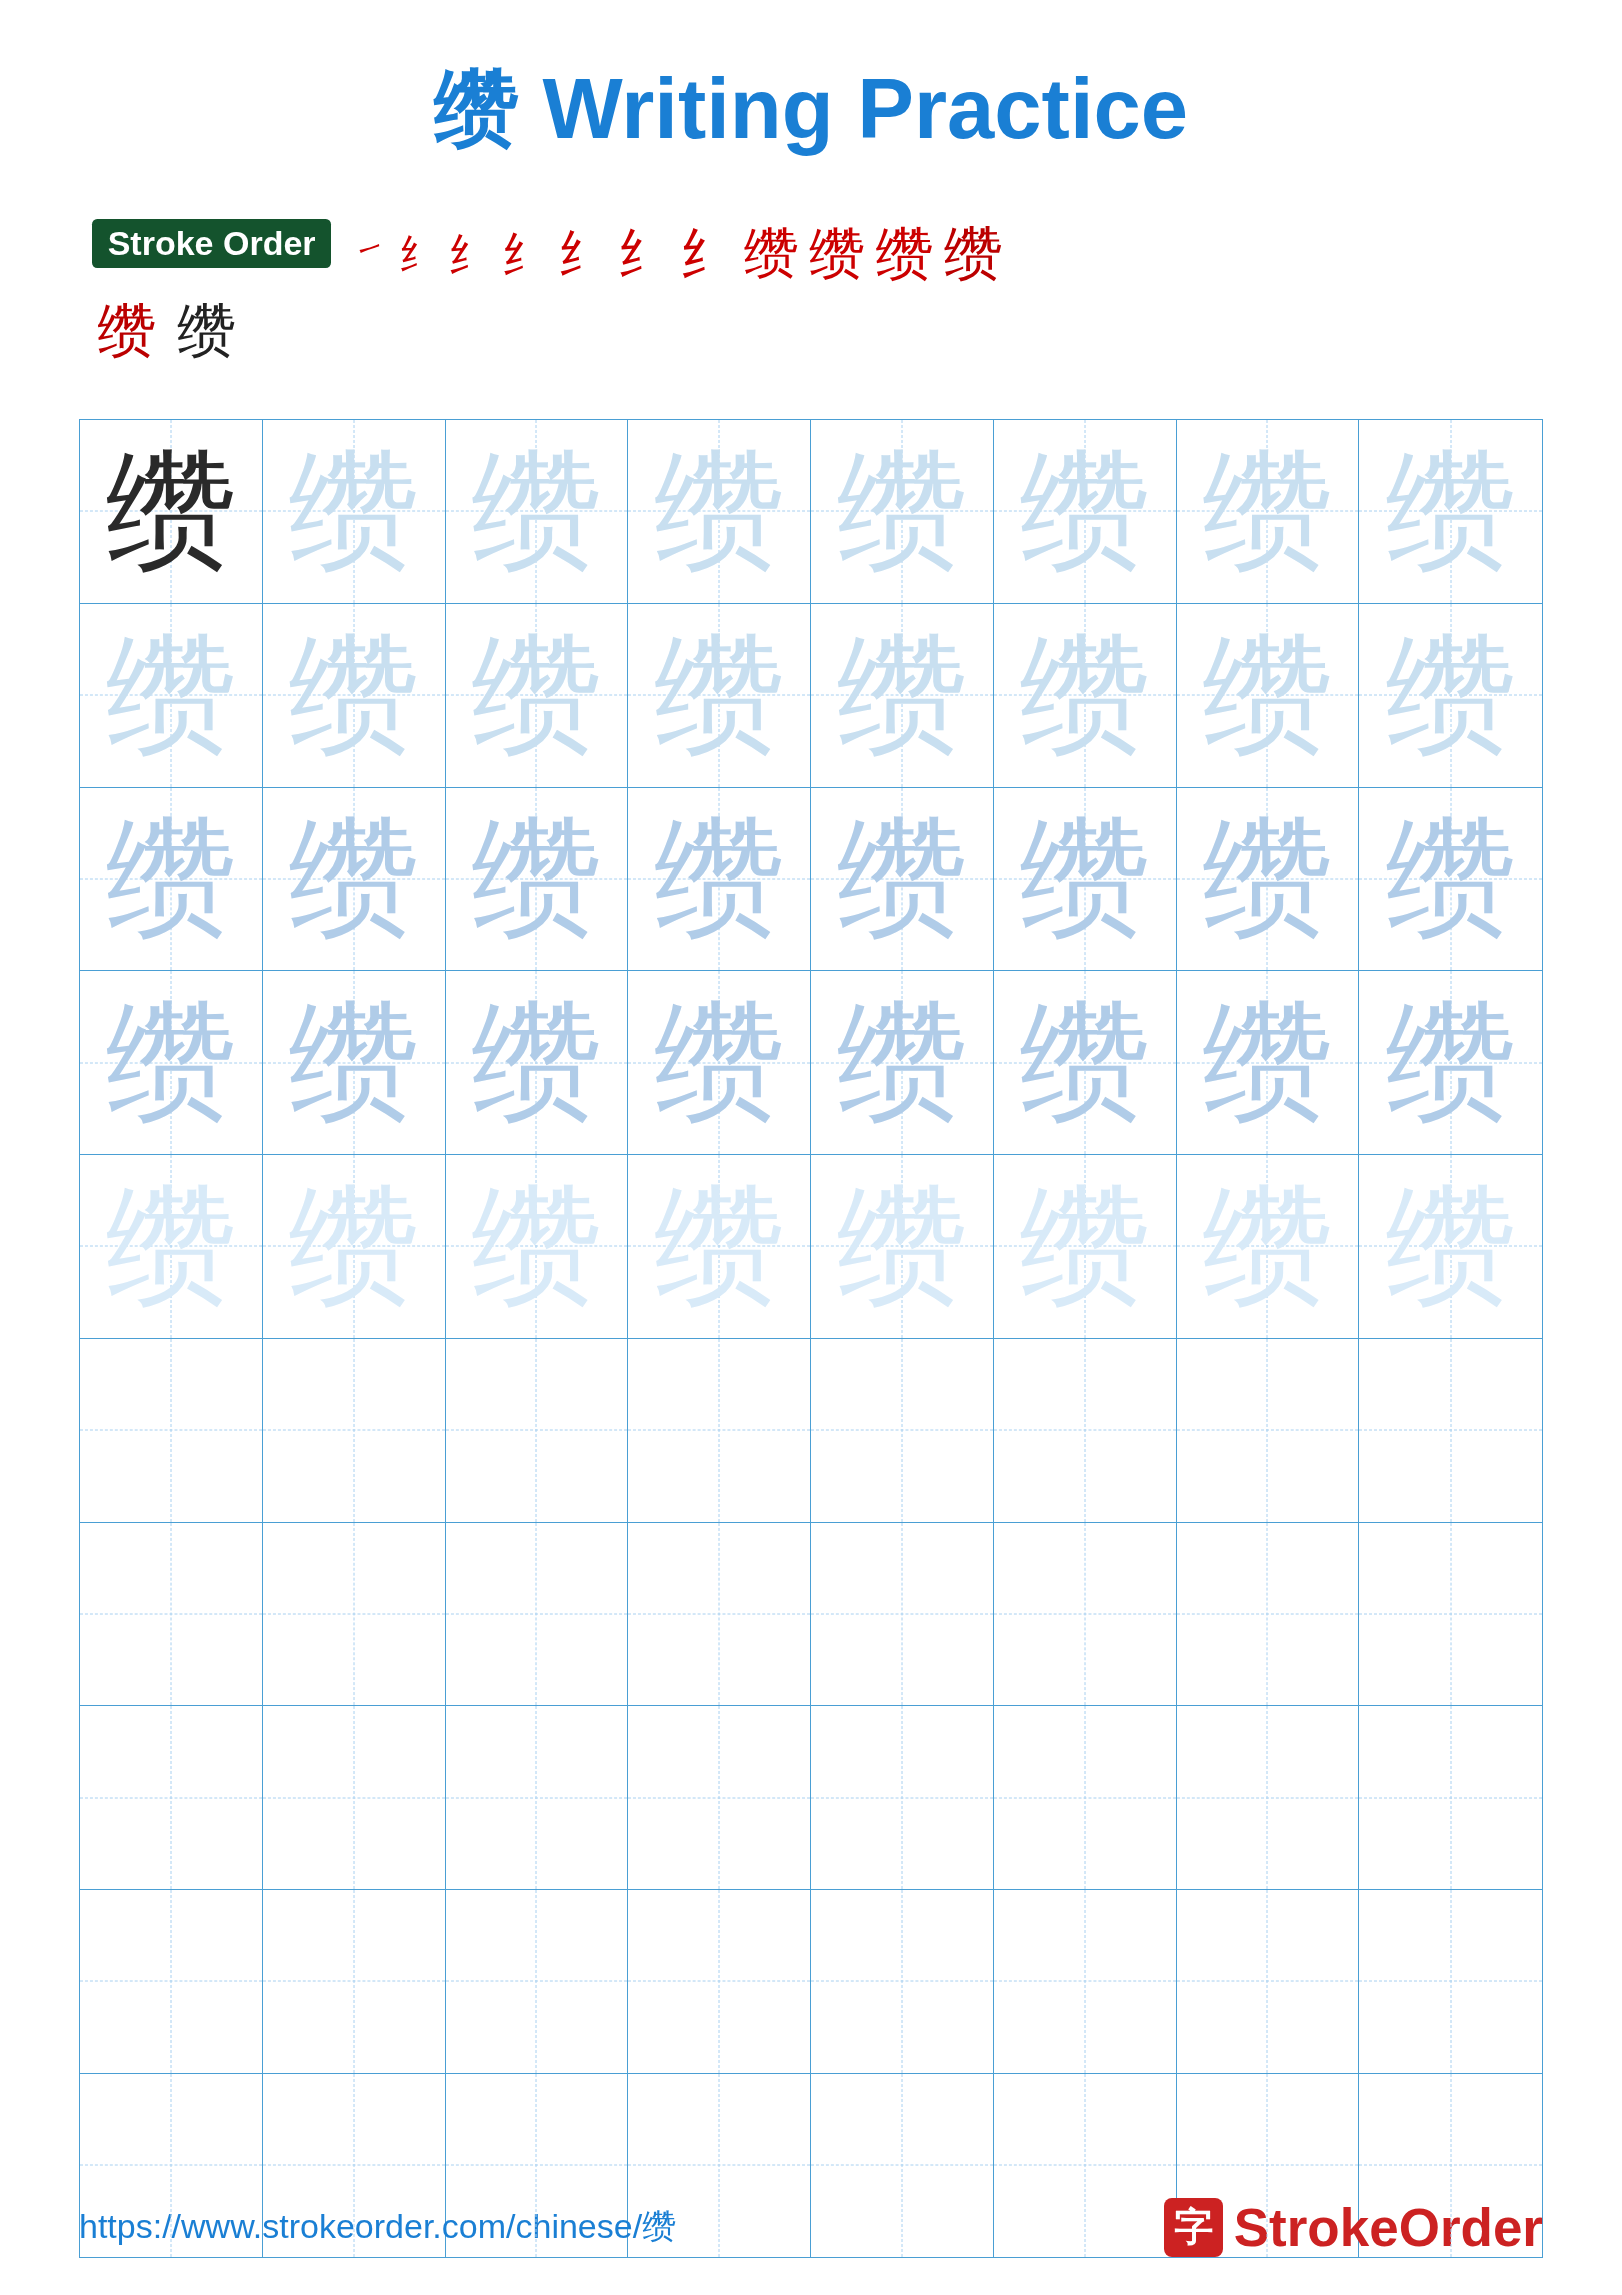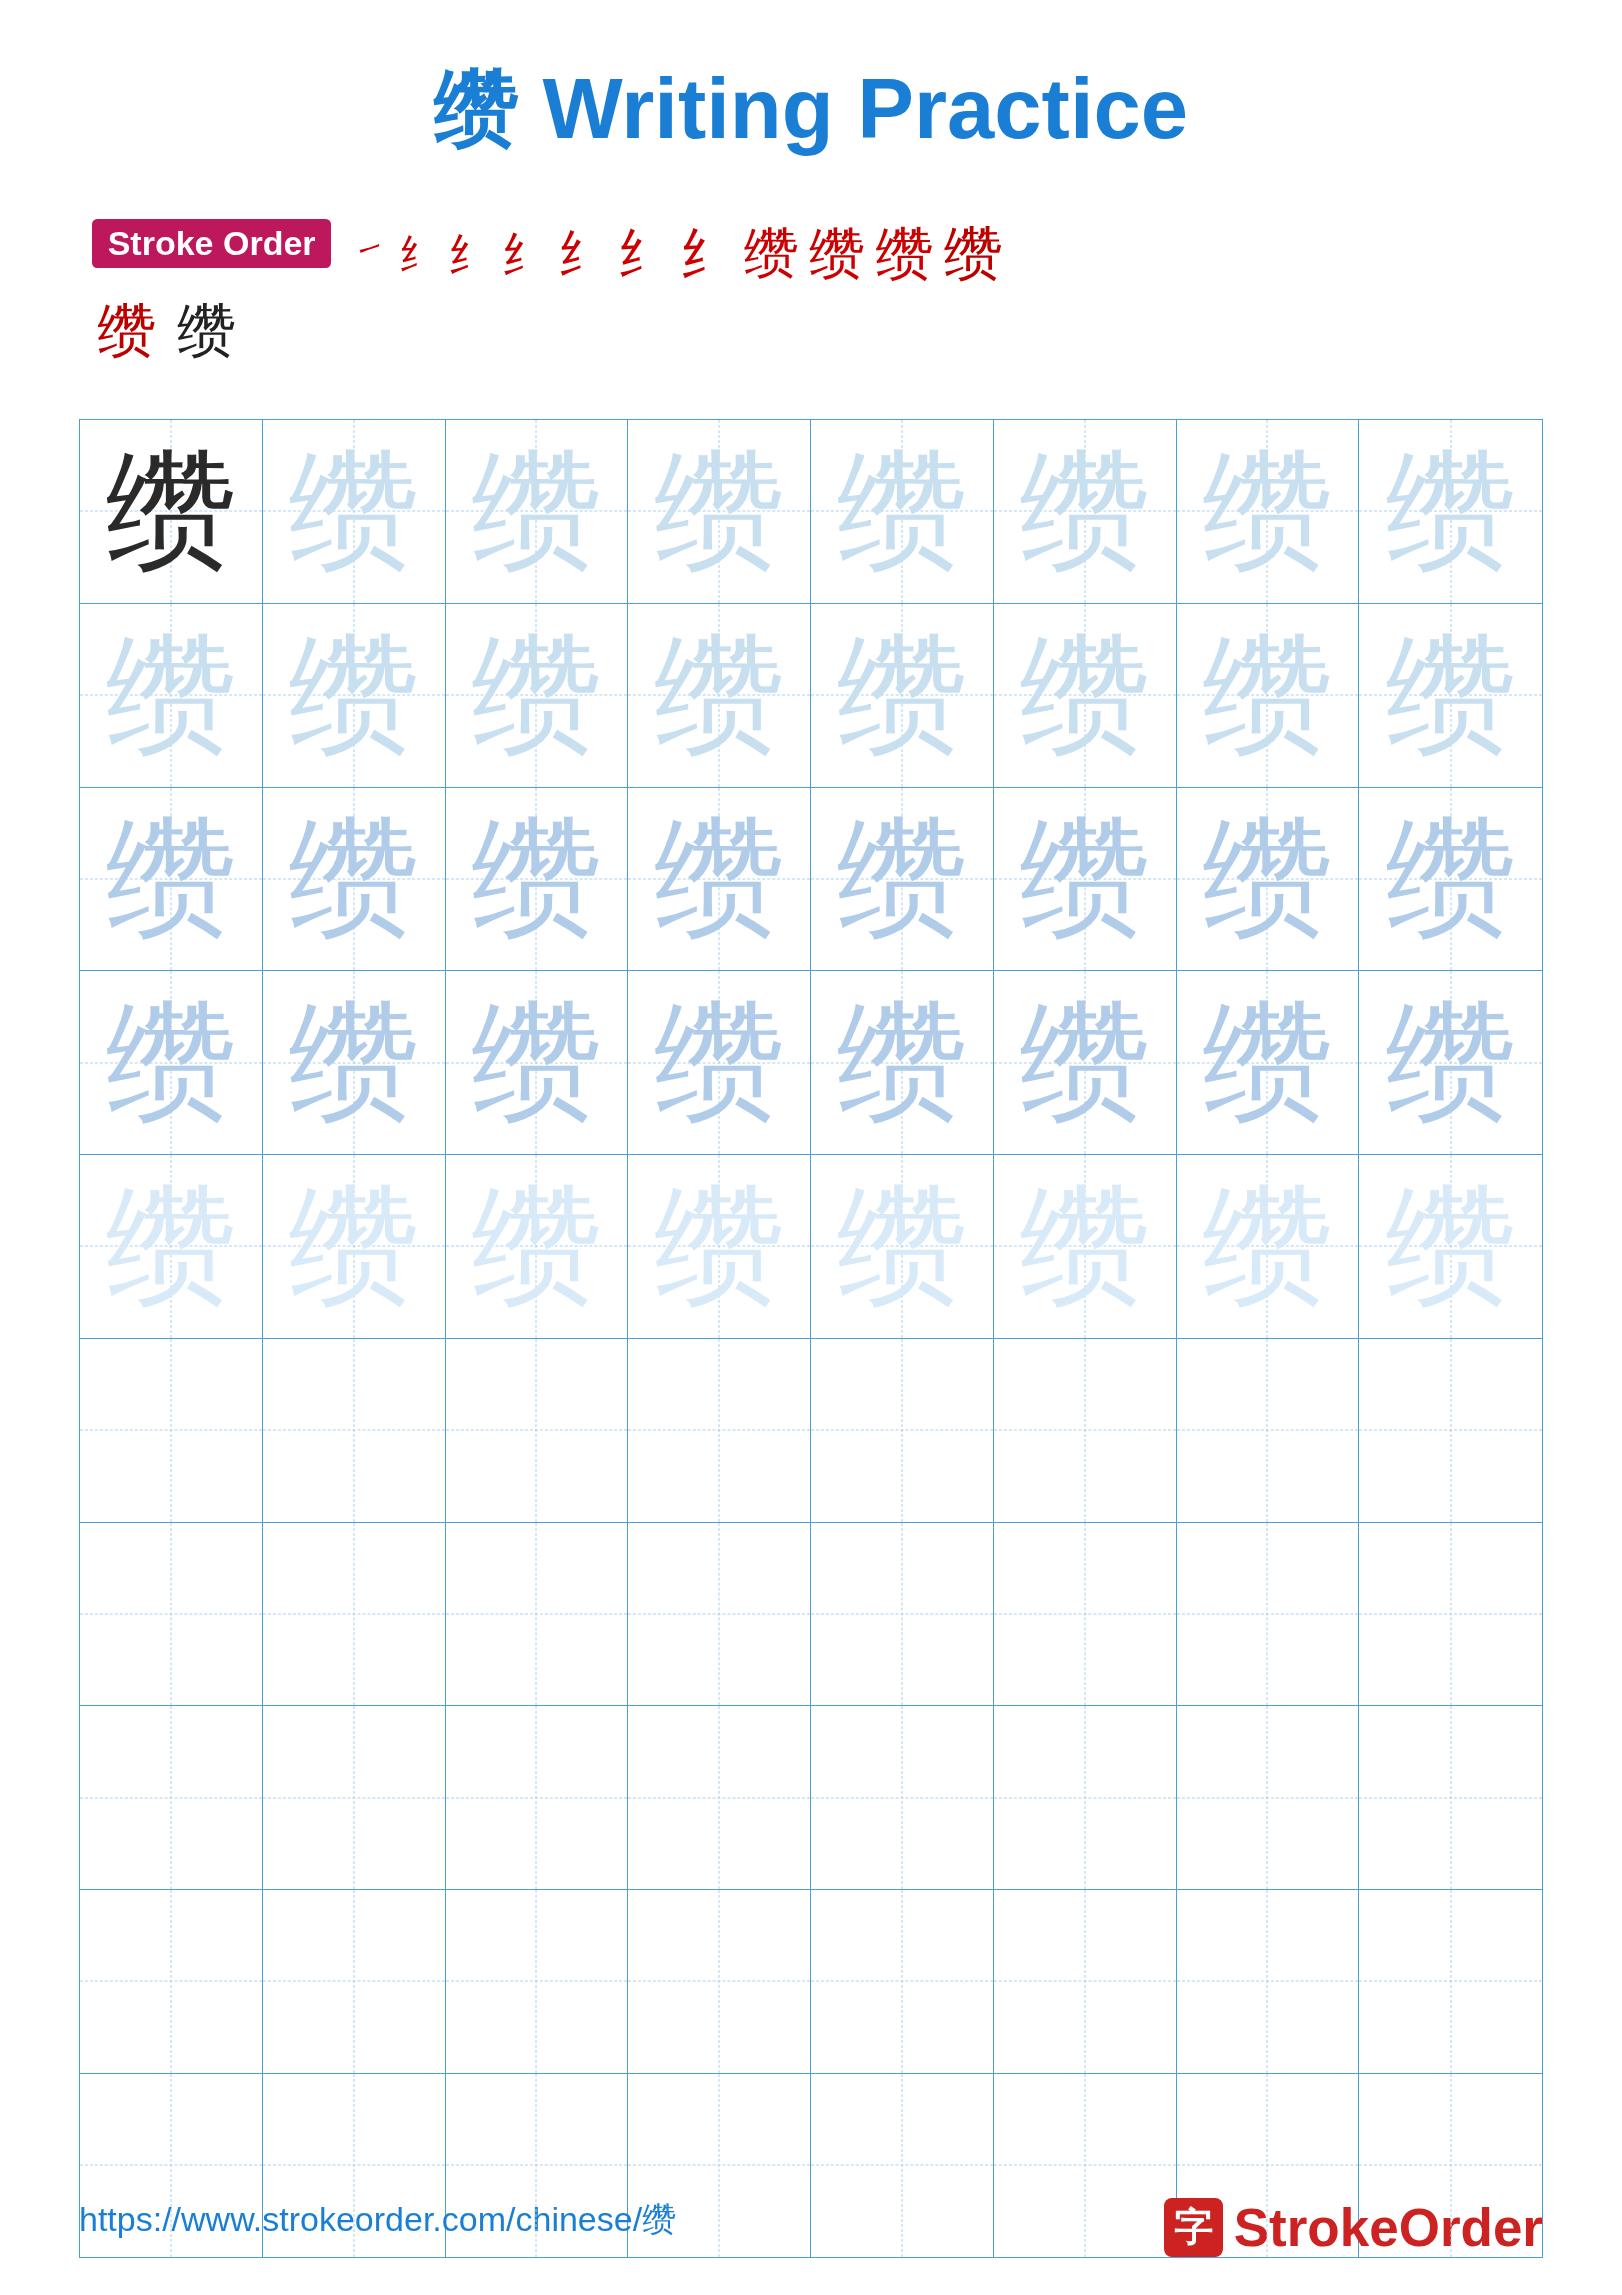--- a/index.html
+++ b/index.html
@@ -32,21 +32,21 @@
     .stroke-order-row {
       display: flex;
       align-items: flex-start;
       flex-wrap: wrap;
       width: 100%;
       margin-bottom: 26px;
       gap: 0;
     }
 
     .stroke-order-badge {
-      background: #be185d;
+      background: #14532d;
       color: white;
       font-size: 34px;
       font-weight: bold;
       padding: 5.2px 15.7px;
       border-radius: 5.2px;
       margin-right: 15.7px;
       font-family: 'Arial', sans-serif;
       white-space: nowrap;
       display: inline-block;
     }
@@ -147,20 +147,21 @@
     }
 
     
     .footer {
       position: absolute;
       bottom: 52px;
       left: 79px;
       right: 79px;
       display: flex;
       justify-content: space-between;
+      align-items: center;
     }
 
     .footer-url {
       font-size: 34px;
       color: #1a7fd4;
       font-family: 'Arial', sans-serif;
     }
 
     .footer-logo {
       display: flex;

